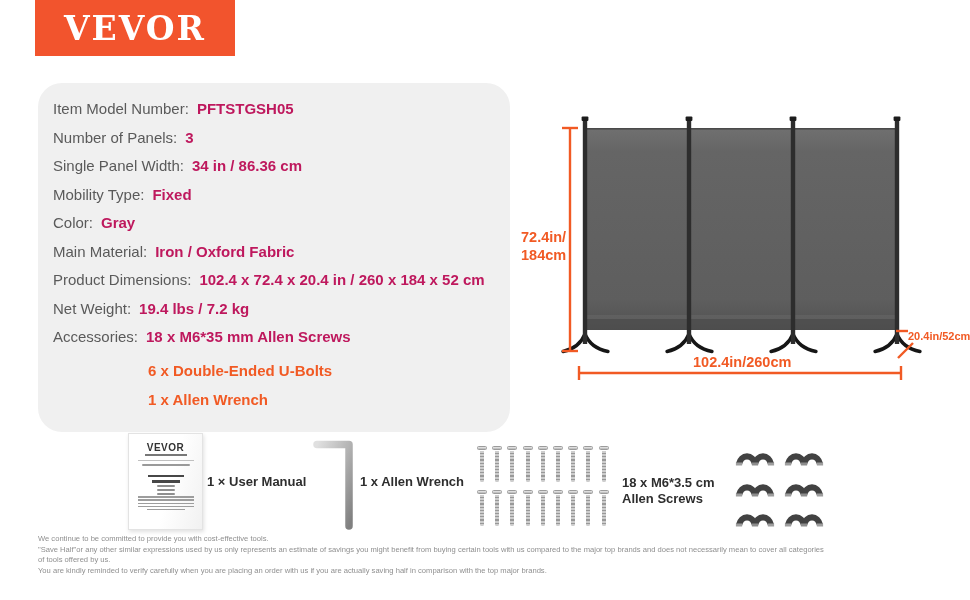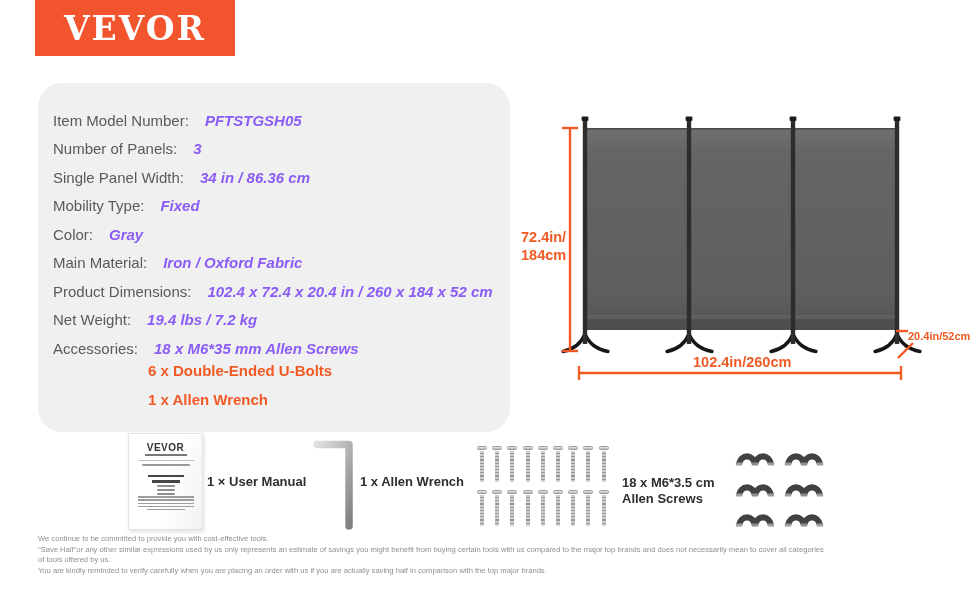--- a/index.html
+++ b/index.html
@@ -15,23 +15,23 @@
   .logo-text{
     color:#ffffff;font-family:"DejaVu Serif",serif;font-weight:bold;
     font-size:33px;letter-spacing:2px;
   }
   
   .spec-panel{
     position:absolute;left:38px;top:83px;width:472px;height:349px;
     background:#F0F0F0;border-radius:24px;box-sizing:border-box;
     padding:17px 0 0 15px;
   }
-  .spec-row{height:28.5px;display:flex;align-items:flex-end;white-space:nowrap;font-size:15px;gap:8px;}
+  .spec-row{height:28.5px;display:flex;align-items:flex-start;white-space:nowrap;font-size:15px;}
   .spec-label{color:#5a5a5a;margin-right:8px;}
-  .spec-value{color:#8b5cf6;font-weight:bold;font-style:italic;}
+  .spec-value{color:#be185d;font-weight:bold;}
   .spec-cont{height:28.5px;display:flex;align-items:center;padding-left:95px;
     font-size:15px;color:#F15A24;font-weight:bold;white-space:nowrap;}
   
   .diagram{position:absolute;left:510px;top:108px;width:460px;height:282px;}
   .diagram svg{position:absolute;left:0;top:0;}
   .dim-label{position:absolute;color:#F15A24;font-weight:bold;font-size:14.5px;line-height:17px;white-space:nowrap;}
   .dim-height-1{left:11px;top:121px;}
   .dim-height-2{left:11px;top:139px;}
   .dim-width{left:183px;top:246px;}
   .dim-depth{left:398px;top:220px;font-size:11px;}

